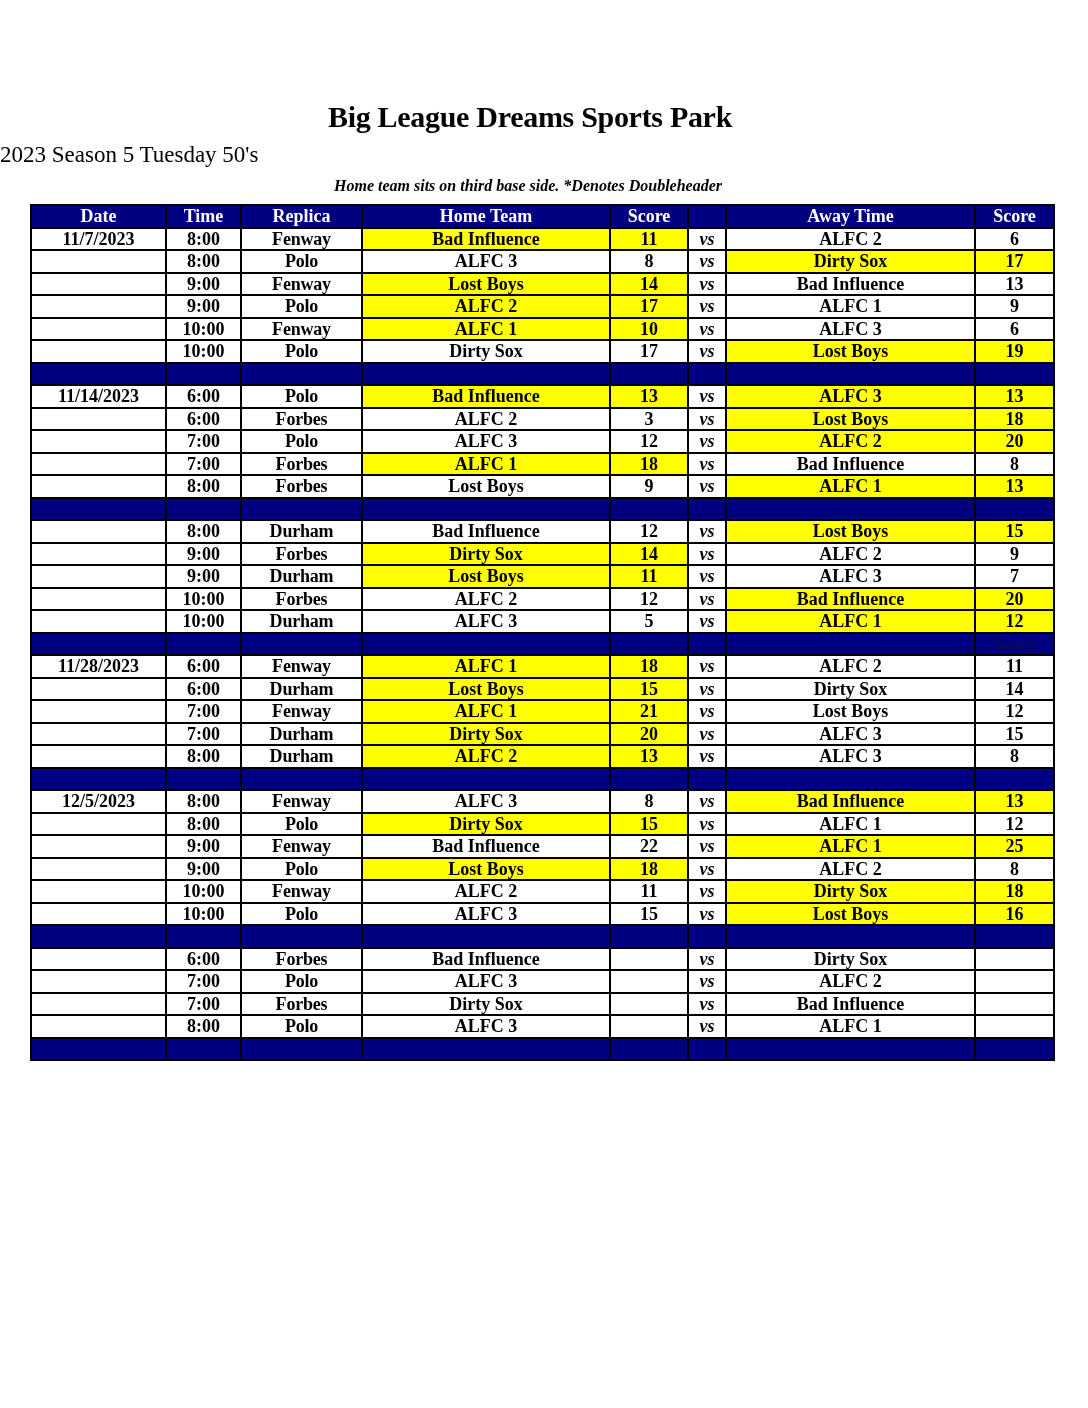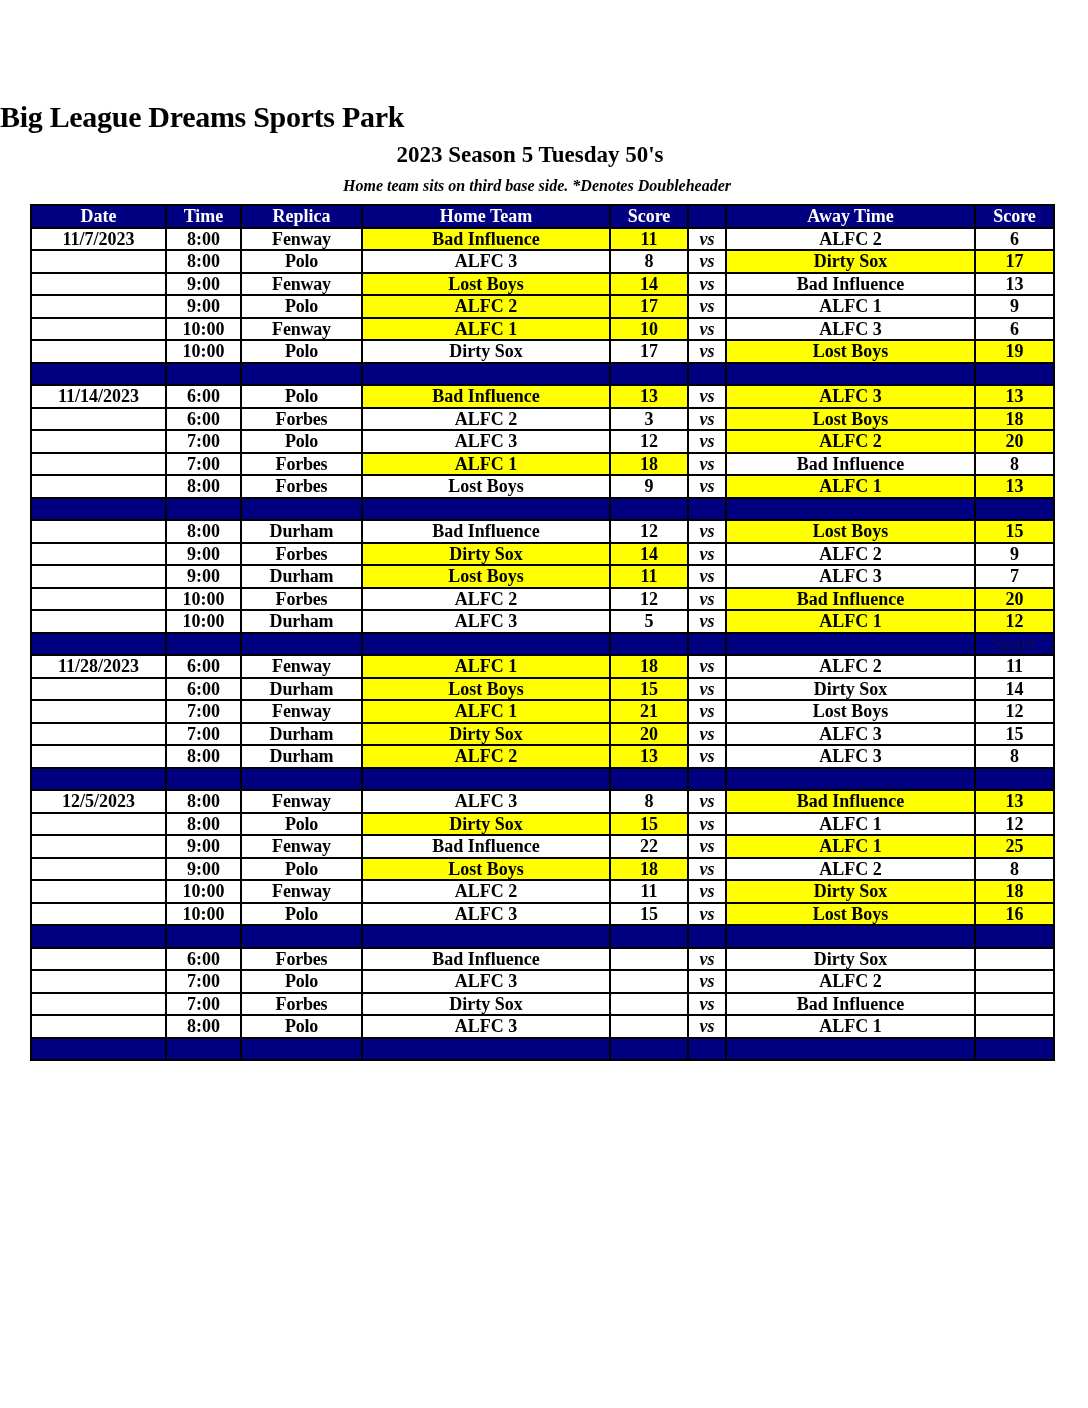--- a/index.html
+++ b/index.html
@@ -1,23 +1,23 @@
 <!DOCTYPE html>
 <html><head>
 <meta charset="utf-8">
 <style>
   html, body { margin: 0; padding: 0; background: #ffffff; }
   body { width: 1088px; height: 1408px; position: relative; overflow: hidden;
          font-family: "Liberation Serif", "DejaVu Serif", serif; color: #000; }
-  .title { position: absolute; top: 100px; left: 0; width: 1060px; 
+  .title { position: absolute; top: 100px; left: 0; width: 1060px; text-align: center;
            font-weight: bold; font-size: 30px; letter-spacing: -0.3px; }
-  .subtitle { position: absolute; top: 142px; left: 0; width: 1060px; text-align: center;
-              font-weight: bold; font-size: 23px; }
+  .subtitle { position: absolute; top: 142px; left: 0; width: 1060px; text-align: left;
+              font-weight: normal; font-size: 23px; }
   .note { position: absolute; top: 177px; left: 0; width: 1056px; text-align: center;
-          font-weight: bold; font-style: italic; font-size: 16px; margin-left: 9px; }
+          font-weight: bold; font-style: italic; font-size: 16px; }
   table.sched { position: absolute; top: 204px; left: 18px; width: 1023px;
                 border-collapse: collapse; table-layout: fixed; margin-left: 12px; }
   table.sched td, table.sched th { border: 2px solid #000; height: 20.5px; padding: 0;
                 text-align: center; font-weight: bold; font-size: 18px; line-height: 20px;
                 white-space: nowrap; overflow: hidden; }
   table.sched th { background: #000080; color: #ffffff; }
   tr.sep td { background: #000080; color: #0a0a5a; }
   td.yl { background: #ffff00; }
   td.vs { font-style: italic; font-size: 17px; }
   td.field { letter-spacing: -0.2px; }

